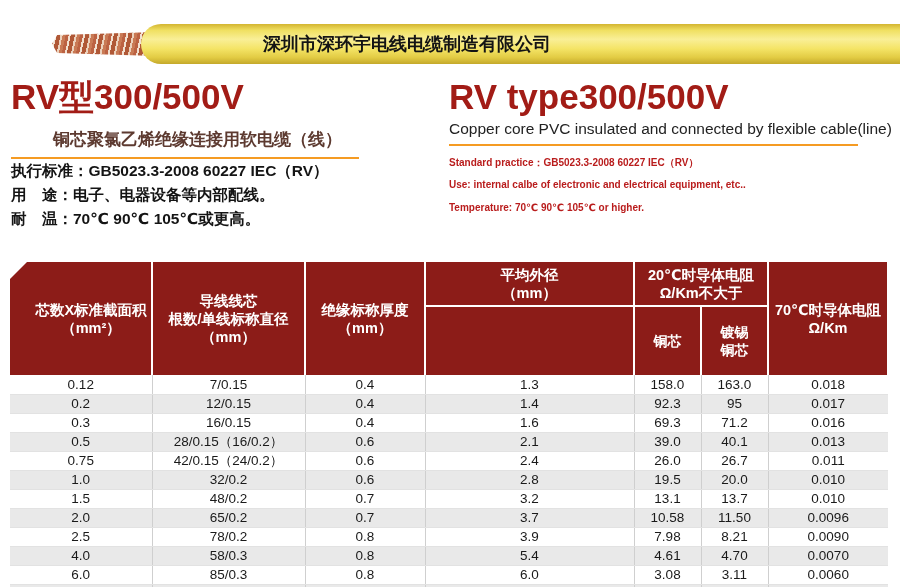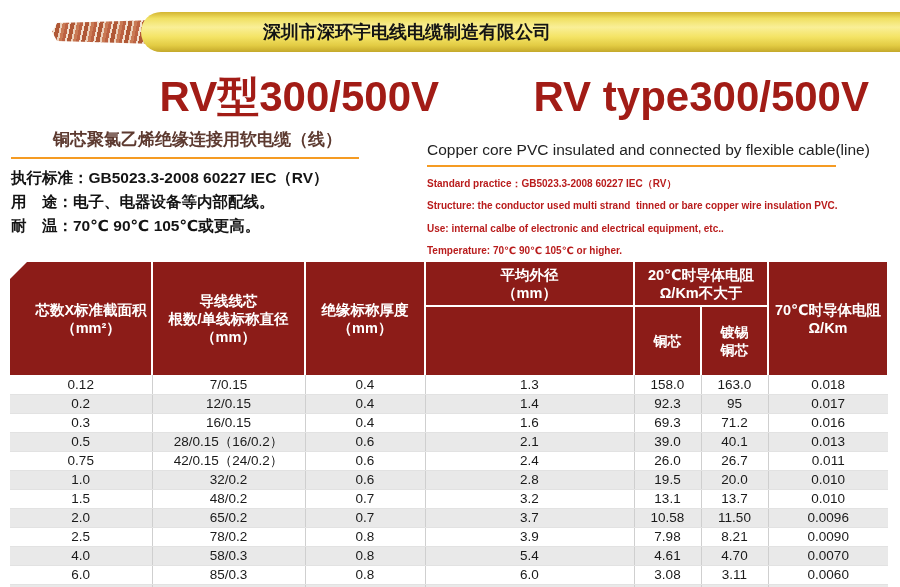--- a/index.html
+++ b/index.html
@@ -5,21 +5,21 @@
   * { margin: 0; padding: 0; box-sizing: border-box; }
   html, body { width: 900px; height: 587px; }
   body {
     position: relative;
     background: #ffffff;
     font-family: "Liberation Sans", "DejaVu Sans", sans-serif;
     overflow: hidden;
   }
 
   
-  .cable { position: absolute; left: 0; top: 0; width: 816px; height: 60px; }
+  .cable { position: absolute; left: 0; top: 12px; width: 816px; height: 60px; }
   .strands {
     position: absolute; left: 52px; top: 20px; width: 104px; height: 24px;
     background: repeating-linear-gradient(102deg,
       #bc6242 0 3px, #f2e1d1 3px 5px, #b05836 5px 9px, #ecd2bd 9px 11px, #c97a55 11px 14px);
     border-radius: 12px 0 0 12px;
     clip-path: polygon(0 50%, 5% 12%, 100% 0, 100% 100%, 5% 88%);
   }
   .jacket {
     position: absolute; left: 141px; top: 12px; width: 759px; height: 40px;
     border-radius: 20px 0 0 20px;
@@ -29,37 +29,37 @@
   .jacket-label {
     position: absolute; left: 263px; top: 12px; width: 280px; height: 40px;
     line-height: 40px; text-align: center;
     font-size: 18px; font-weight: bold; color: #141414;
     white-space: nowrap;
   }
 
   
   .intro { position: absolute; top: 78px; }
   .intro-left  { left: 11px;  width: 428px; }
-  .intro-right { left: 427px; width: 442px; }
+  .intro-right { left: 449px; width: 442px; }
   .big-title {
-    font-size: 42px; font-weight: bold; color: #a21c16;
-    line-height: 38px; letter-spacing: 0px; white-space: nowrap; text-align: right;
+    font-size: 35px; font-weight: bold; color: #a21c16;
+    line-height: 38px; letter-spacing: 0px; white-space: nowrap;
   }
   .sub-cn {
     margin-top: 12px; font-size: 17px; font-weight: bold; color: #5d3a30;
     white-space: nowrap;
     margin-left: 42px;
   }
   .sub-en {
-    margin-top: 25px; font-size: 15.5px; color: #222222; white-space: nowrap;
+    margin-top: 4px; font-size: 15.5px; color: #222222; white-space: nowrap;
   }
   .orange-rule { border: 0; height: 2px; background: #f59b23; margin-top: 6px; }
   .rule-left  { width: 348px; }
   .rule-right { width: 409px; }
-  .specs-cn { margin-top: 7px; }
+  .specs-cn { }
   .specs-cn .spec-line {
     font-size: 15.5px; font-weight: bold; color: #141414;
     line-height: 24px; white-space: pre-wrap;
   }
   .specs-en { margin-top: 6px; }
   .specs-en .spec-line {
     font-size: 10px; font-weight: bold; color: #b91c1c;
     line-height: 22.4px; white-space: pre-wrap;
   }
 
@@ -108,21 +108,20 @@
     <div class="spec-line">耐　温：70℃ 90℃ 105℃或更高。</div>
   </div>
 </div>
 
 <div class="intro intro-right">
   <div class="big-title">RV type300/500V</div>
   <div class="sub-en">Copper core PVC insulated and connected by flexible cable(line)</div>
   <hr class="orange-rule rule-right">
   <div class="specs-en">
     <div class="spec-line">Standard practice：GB5023.3-2008 60227 IEC（RV）</div>
-    <div class="spec-line">Structure: the conductor used multi strand  tinned or bare copper wire insulation PVC.</div>
     <div class="spec-line">Use: internal calbe of electronic and electrical equipment, etc..</div>
     <div class="spec-line">Temperature: 70℃ 90℃ 105℃ or higher.</div>
   </div>
 </div>
 
 <div class="spec-table-wrap">
   <table class="spec">
     <colgroup>
       <col style="width:142px">
         <col style="width:153px">

